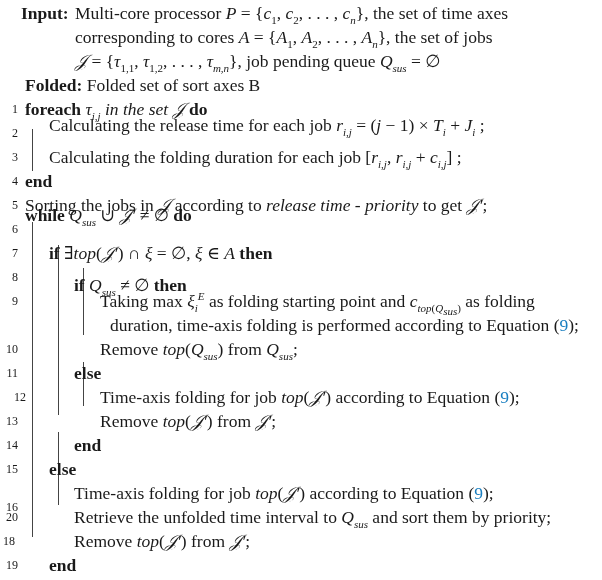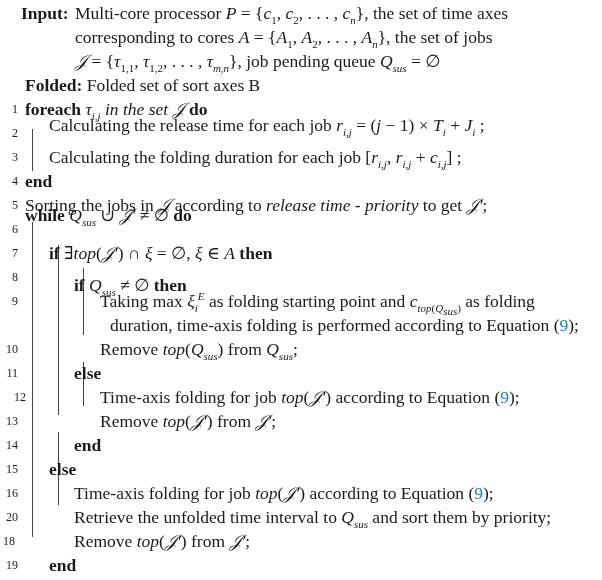--- a/index.html
+++ b/index.html
@@ -77,21 +77,21 @@
 
 <div class="num thin" style="left:0; top:410px;">13</div>
 <div class="line" style="left:100px; top:410px;">Remove <i>top</i>(<i>𝒥′</i>) from <i>𝒥′</i>;</div>
 
 <div class="num thin" style="left:0; top:434px;">14</div>
 <div class="line" style="left:74px; top:434px;"><b>end</b></div>
 
 <div class="num thin" style="left:0; top:458px;">15</div>
 <div class="line" style="left:49px; top:458px;"><b>else</b></div>
 
-<div class="num thin" style="left:0; top:482px;">16</div>
+<div class="num thin" style="left:0; top:496px;">16</div>
 <div class="line" style="left:74px; top:482px;">Time-axis folding for job <i>top</i>(<i>𝒥′</i>) according to Equation (<span class="ref">9</span>);</div>
 
 <div class="num thin" style="left:0; top:506px;">20</div>
 <div class="line" style="left:74px; top:506px;">Retrieve the unfolded time interval to <i>Q<sub>sus</sub></i> and sort them by priority;</div>
 
 <div class="num thin" style="left:0; top:530px;text-align:center;">18</div>
 <div class="line" style="left:74px; top:530px;">Remove <i>top</i>(<i>𝒥′</i>) from <i>𝒥′</i>;</div>
 
 <div class="num thin" style="left:0; top:554px;">19</div>
 <div class="line" style="left:49px; top:554px;"><b>end</b></div>

